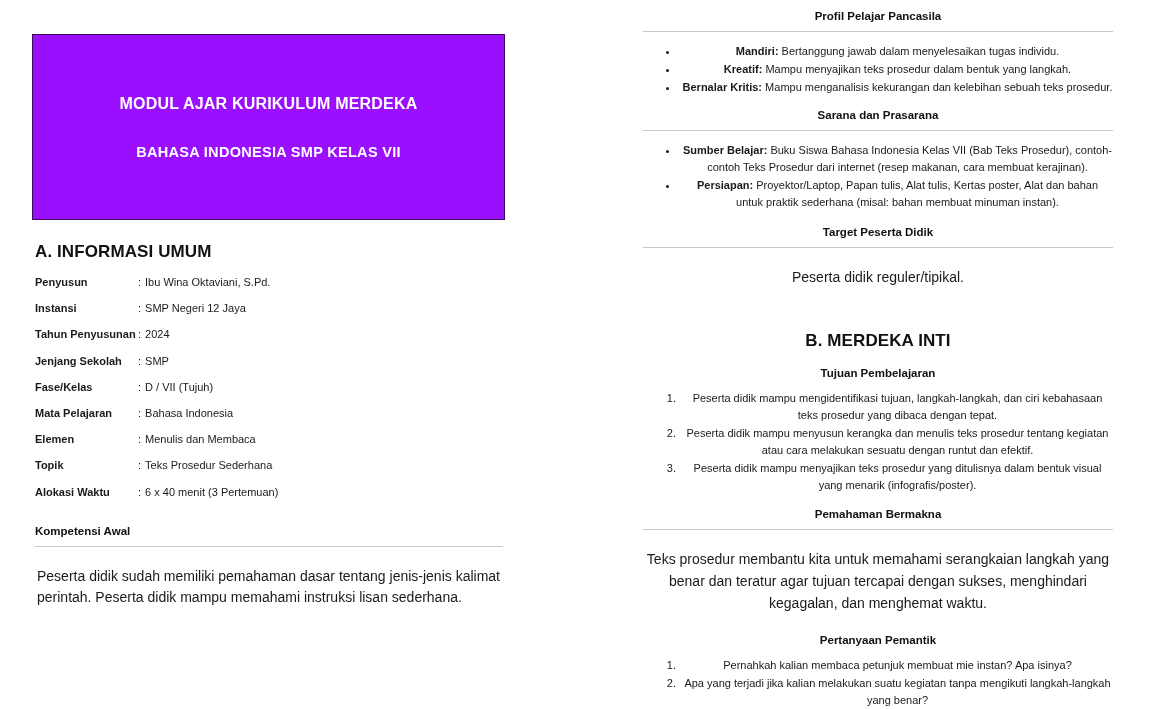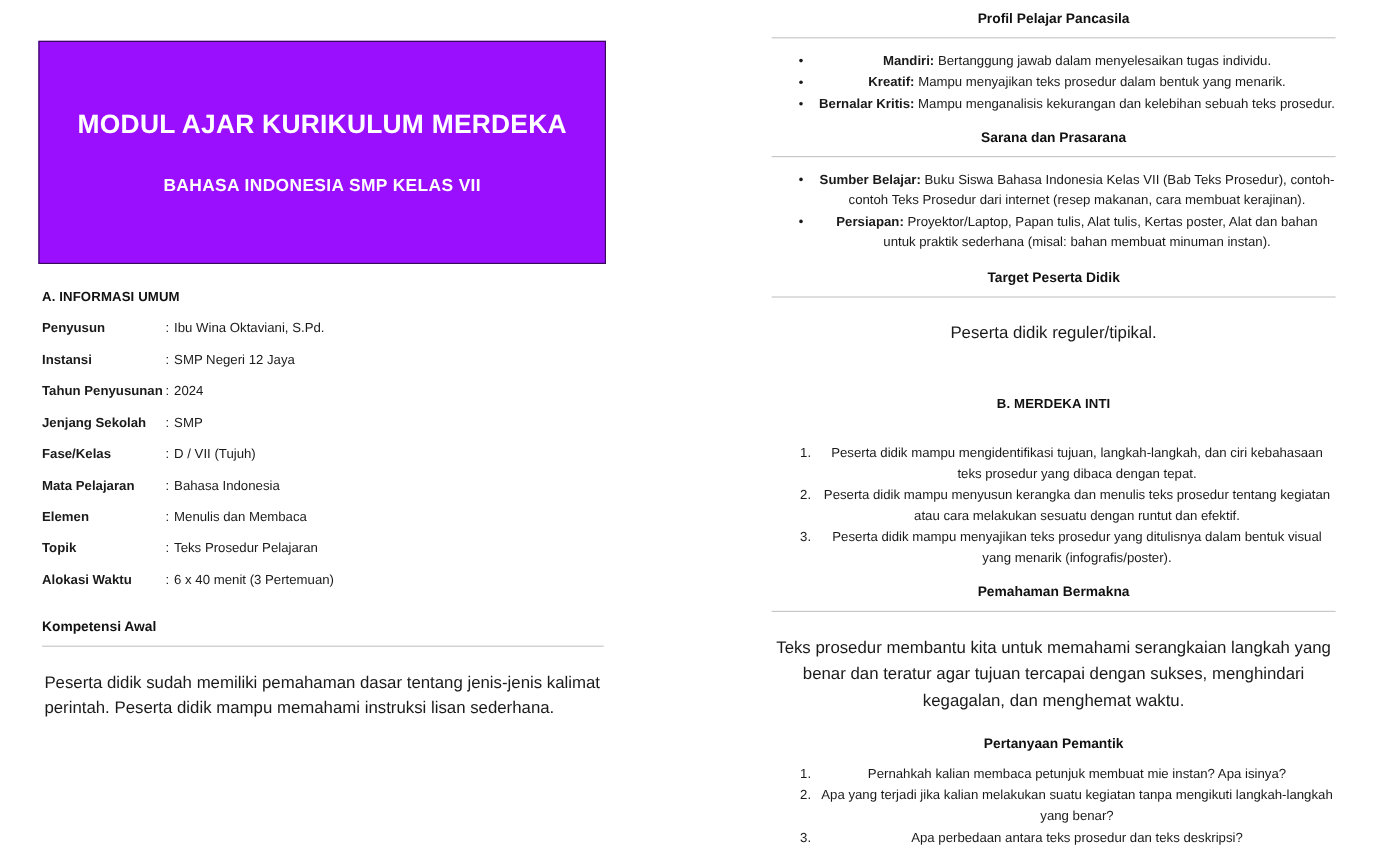--- a/index.html
+++ b/index.html
@@ -45,37 +45,37 @@
     border: 1px solid #3a0a5c;
     box-sizing: border-box;
     display: flex;
     flex-direction: column;
     align-items: center;
     justify-content: center;
     text-align: center;
   }
   .banner-title {
     color: #ffffff;
-    font-size: 22px;
+    font-size: 16px;
     font-weight: bold;
     letter-spacing: 0.2px;
     line-height: 1.2;
     margin: 0 0 30px 0;
   }
   .banner-subtitle {
     color: #ffffff;
     font-size: 14.5px;
     font-weight: bold;
     letter-spacing: 0.3px;
     margin: 0;
   }
 
   
   .section-title {
-    font-size: 11px;
+    font-size: 17px;
     font-weight: bold;
     color: #111111;
     letter-spacing: 0.1px;
   }
   .left-pad { margin-left: 35px; }
 
   .col-left .block { margin-left: 35px; width: 468px; }
   .col-right .block { margin-left: 33px; width: 470px; }
 
   .sub-heading {
@@ -178,21 +178,21 @@
         <tr>
           <td class="info-label">Mata Pelajaran</td>
           <td class="info-value"><span class="colon">:</span><span>Bahasa Indonesia</span></td>
         </tr>
         <tr>
           <td class="info-label">Elemen</td>
           <td class="info-value"><span class="colon">:</span><span>Menulis dan Membaca</span></td>
         </tr>
         <tr>
           <td class="info-label">Topik</td>
-          <td class="info-value"><span class="colon">:</span><span>Teks Prosedur Pelajaran</span></td>
+          <td class="info-value"><span class="colon">:</span><span>Teks Prosedur Sederhana</span></td>
         </tr>
         <tr>
           <td class="info-label">Alokasi Waktu</td>
           <td class="info-value"><span class="colon">:</span><span>6 x 40 menit (3 Pertemuan)</span></td>
         </tr>
       </tbody>
     </table>
 
     <div class="gap-sm"></div>
 
@@ -205,21 +205,21 @@
 
   </div>
 
   <div class="col-right">
 
     <div class="block">
       <div class="sub-heading">Profil Pelajar Pancasila</div>
       <hr class="rule">
       <ul class="doc-list">
         <li><span class="lead">Mandiri:</span><span> Bertanggung jawab dalam menyelesaikan tugas individu.</span></li>
-        <li><span class="lead">Kreatif:</span><span> Mampu menyajikan teks prosedur dalam bentuk yang menarik.</span></li>
+        <li><span class="lead">Kreatif:</span><span> Mampu menyajikan teks prosedur dalam bentuk yang langkah.</span></li>
         <li><span class="lead">Bernalar Kritis:</span><span> Mampu menganalisis kekurangan dan kelebihan sebuah teks prosedur.</span></li>
       </ul>
     </div>
 
     <div style="height:12px"></div>
 
     <div class="block">
       <div class="sub-heading">Sarana dan Prasarana</div>
       <hr class="rule">
       <ul class="doc-list">
@@ -239,20 +239,21 @@
 
     <div class="gap-lg"></div>
 
     <div class="block">
       <div class="section-title">B. MERDEKA INTI</div>
     </div>
 
     <div style="height:16px"></div>
 
     <div class="block">
+      <div class="sub-heading">Tujuan Pembelajaran</div>
       <ol class="doc-list">
         <li>Peserta didik mampu mengidentifikasi tujuan, langkah-langkah, dan ciri kebahasaan teks prosedur yang dibaca dengan tepat.</li>
         <li>Peserta didik mampu menyusun kerangka dan menulis teks prosedur tentang kegiatan atau cara melakukan sesuatu dengan runtut dan efektif.</li>
         <li>Peserta didik mampu menyajikan teks prosedur yang ditulisnya dalam bentuk visual yang menarik (infografis/poster).</li>
       </ol>
     </div>
 
     <div style="height:13px"></div>
 
     <div class="block">

